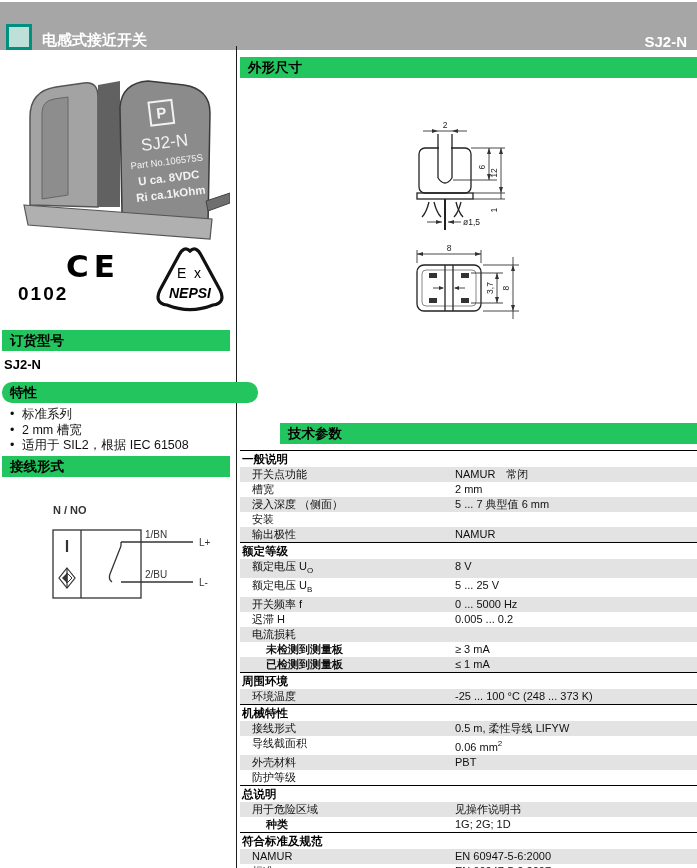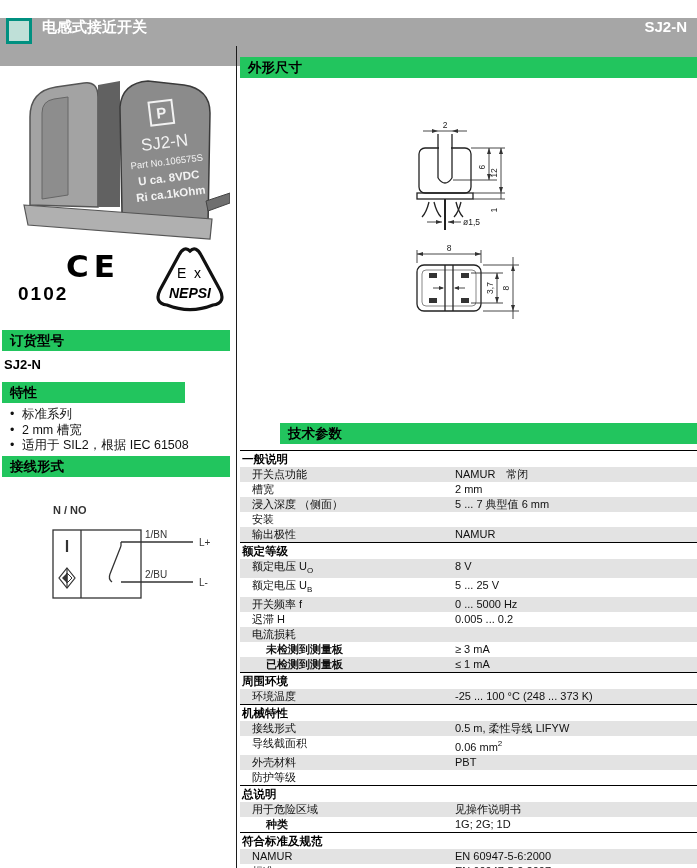--- a/index.html
+++ b/index.html
@@ -1,34 +1,34 @@
 <!DOCTYPE html>
 <html><head>
 <meta charset="utf-8">
 <style>
   * { margin:0; padding:0; box-sizing:border-box; }
   body { background:#fff; font-family:"Liberation Sans","DejaVu Sans",sans-serif; }
   .page { position:relative; width:697px; height:868px; background:#fff; overflow:hidden; }
 
   
-  .topbar { position:absolute; top:18px; left:0; width:697px; height:48px;
-            background:#a6a6a6; display:flex; align-items:flex-start; }
+  .topbar { position:absolute; top:2px; left:0; width:697px; height:48px;
+            background:#a6a6a6; display:flex; align-items:flex-end; }
   .brand-square { width:26px; height:26px; margin-left:6px;
                   background:#bfe0d8; border:3px solid #009080; }
   .topbar-title { color:#fff; font-weight:bold; font-size:15px; margin-left:10px; }
   .topbar-model { color:#fff; font-weight:bold; font-size:15px; margin-left:auto; margin-right:10px; }
 
   
   .v-divider { position:absolute; left:236px; top:46px; width:1px; height:822px; background:#1c1c1c; }
 
   
   .section-bar { position:absolute; height:21px; background:#22c55e; color:#000;
                  font-weight:bold; font-size:13.5px; line-height:21px; padding-left:8px; }
   .bar-order    { left:2px; top:330px; width:228px; }
-  .bar-features { left:2px; top:382px; width:183px; }
+  .bar-features { left:2px; top:382px; width:256px;border-radius:10px; }
   .bar-wiring   { left:2px; top:456px; width:228px; }
   .bar-dims     { left:240px; top:57px;  width:457px; }
   .bar-tech     { left:240px; top:423px; width:457px;margin-left:40px; }
 
   .order-value { position:absolute; left:4px; top:357px; font-size:13px; font-weight:bold; }
 
   .features-list { position:absolute; left:8px; top:407px; width:222px; list-style:none; }
   .features-list li { font-size:12.5px; line-height:15.5px; padding-left:14px; position:relative; color:#111; }
   .features-list li::before { content:"•"; position:absolute; left:2px; }
 

